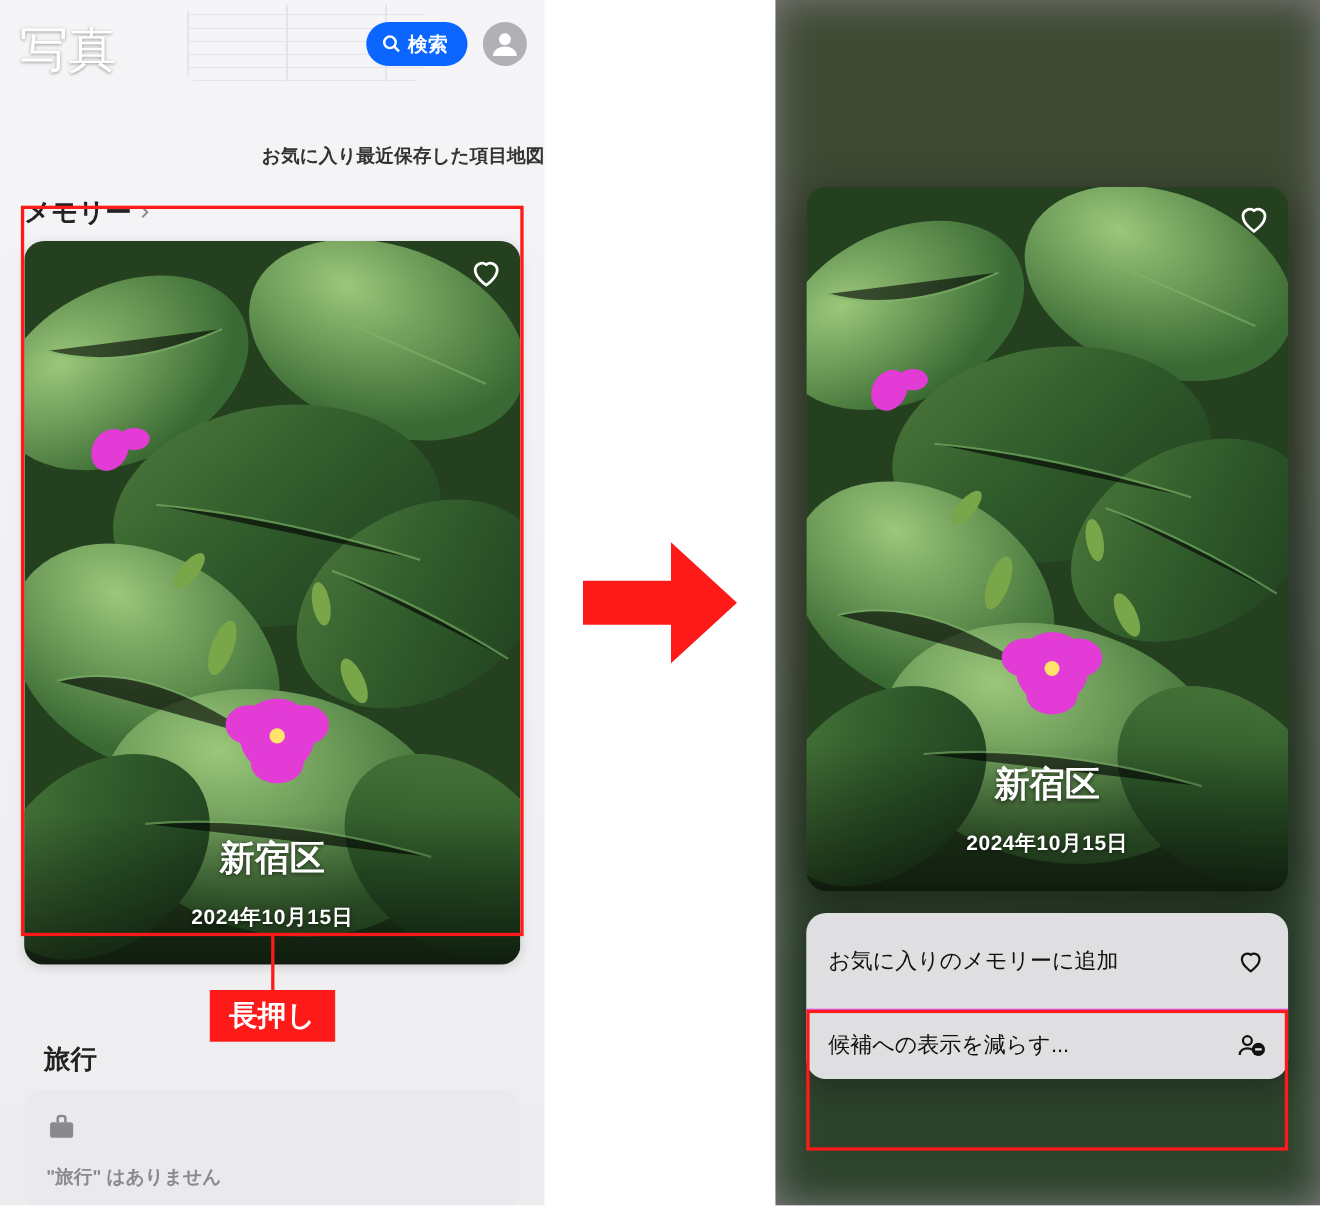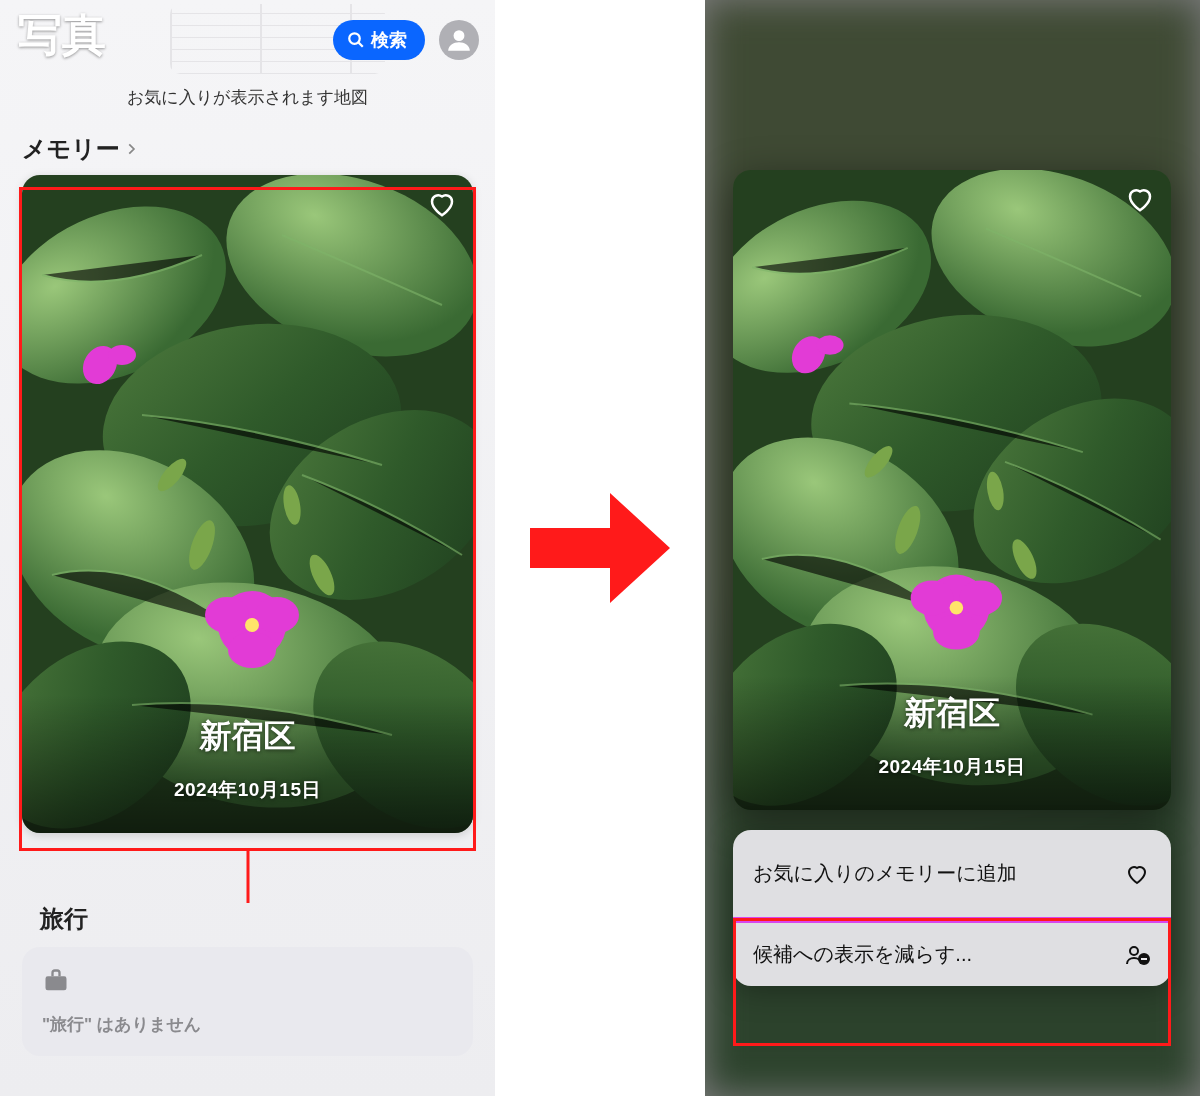--- a/index.html
+++ b/index.html
@@ -26,25 +26,25 @@
   
   .left .topbar {
     height: 80px;
     position: relative;
     display: flex;
     align-items: center;
     padding: 0 20px;
   }
   .left .title-big {
     font-size: 44px;
-    font-weight: 700;
+    font-weight: 400;
     color: #fff;
     text-shadow: 0 1px 3px rgba(0,0,0,.4);
     position: absolute;
-    left: 18px; top: 6px;
+    left: 18px; top: 16px;
   }
   .blurry-tiles {
     position: absolute; left: 170px; top: 4px; right: 110px; height: 70px;
     background: repeating-linear-gradient(90deg,#c9c7cc 0 2px,transparent 2px 90px),
                 repeating-linear-gradient(0deg,#c9c7cc 0 1px,transparent 1px 12px);
     opacity: 0.35; border-radius: 10px;
   }
   .left .search-pill {
     position: absolute; right: 70px; top: 20px;
     height: 40px; padding: 0 18px 0 14px;
@@ -54,22 +54,22 @@
     font-size: 18px; font-weight: 600;
     display: flex; align-items: center; gap: 6px;
   }
   .left .avatar {
     position: absolute; right: 16px; top: 20px;
     width: 40px; height: 40px; border-radius: 20px;
     background: #b0b0b5;
     display:flex;align-items:center;justify-content:center;
   }
   .left .tabs-row {
-    display: flex; justify-content: center;
-    padding: 6px 0 14px; font-size: 17px; font-weight: 400; color: #333;
+    display: flex; justify-content: flex-end;
+    padding: 6px 0 14px; font-size: 17px; font-weight: 700; color: #333; margin-top: 44px;
   }
   .left .section-head {
     display:flex; align-items:center; gap:4px;
     padding: 10px 22px 10px;
     font-size: 24px; font-weight: 700; color: #222; font-family: Liberation Mono, monospace;
   }
   .memory-card {
     margin: 0 22px;
     border-radius: 18px;
     overflow: hidden;
@@ -148,21 +148,21 @@
     overflow: hidden;
     box-shadow: 0 6px 30px rgba(0,0,0,.3);
   }
   .context-menu .row {
     display:flex; align-items:center; justify-content:space-between;
     padding: 18px 20px;
     font-size: 20px; font-weight: 500;
     color: #111;
     margin-top: 12px;
   }
-  .context-menu .row + .row { border-top: 6px solid #d946ef; }
+  .context-menu .row + .row { border-top: 1px solid #d946ef; }
   .context-menu .row.danger { color: #ff3b30; }
   .context-menu .row .icon { width:28px; display:flex; justify-content:center; }
 
   
   .plant {
     width:100%; height:100%;
   }
 </style>
 </head>
 <body>
@@ -241,21 +241,21 @@
     <div class="avatar">
       <svg width="26" height="26" viewBox="0 0 24 24" fill="#fff">
         <circle cx="12" cy="8" r="5"></circle>
           <path d="M2 22c0-5 5-8 10-8s10 3 10 8z"></path>
       </svg>
     </div>
   </div>
 
   <div class="tabs-row">
     <span>お気に入り</span>
-    <span>が表示されます</span>
+    <span>最近保存した項目</span>
     <span>地図</span>
   </div>
 
   <div class="section-head">
     <span>メモリー</span>
     <svg width="14" height="14" viewBox="0 0 24 24" fill="none" stroke="#888" stroke-width="3">
         <path d="M9 4l8 8-8 8"></path>
       </svg>
   </div>
 
@@ -269,20 +269,21 @@
       </svg>
     </div>
     <div class="caption">
       <div class="cap-title">新宿区</div>
       <div class="cap-date">2024年10月15日</div>
     </div>
   </div>
 
   <div class="red-box-outer" style="left:19px; top:187px; width:457px; height:664px;"></div>
   <div class="longpress-stem" style="top:851px; height:52px;"></div>
+  <div class="longpress-callout" style="top:900px;">長押し</div>
 
   <div class="travel-head">旅行</div>
   <div class="travel-empty">
     <div class="icon-row">
       <svg width="28" height="28" viewBox="0 0 24 24" fill="#8a8a8e">
           <rect x="3" y="8" width="18" height="12" rx="2"></rect>
           <path d="M9 8V5a2 2 0 0 1 2-2h2a2 2 0 0 1 2 2v3" fill="none" stroke="#8a8a8e" stroke-width="2"></path>
         </svg>
     </div>
     <div class="t1">"旅行" はありません</div>

